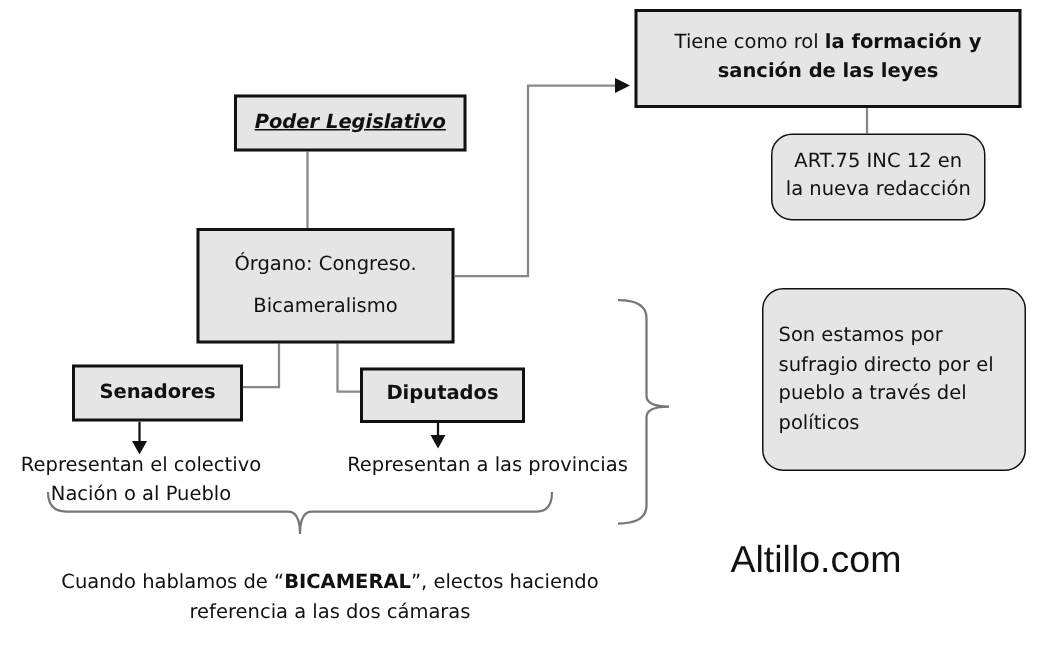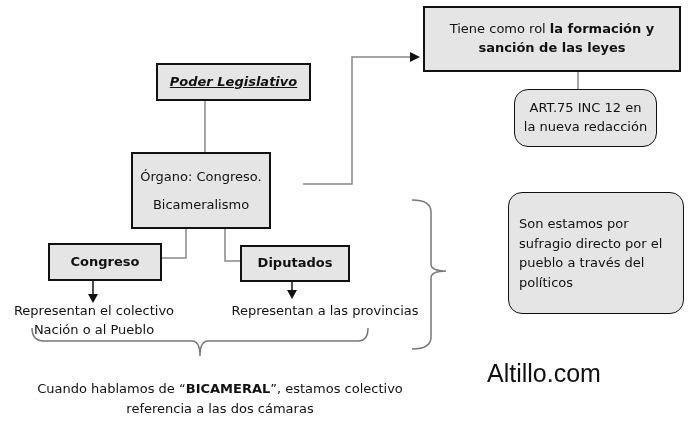--- a/index.html
+++ b/index.html
@@ -37,37 +37,37 @@
 
   <path d="M412,200 Q431,200 431,212 L431,264 Q431,271 446,271 Q431,271 431,278 L431,337 Q431,349 412,349" fill="none" stroke="#777" stroke-width="1.5"></path>
 
   <path d="M32,328 Q32,341 44,341 L192,341 Q200,341 200,356 Q200,341 208,341 L358,341 Q368,341 368,328" fill="none" stroke="#777" stroke-width="1.5"></path>
 </svg>
 
 <div class="box" style="left:128px; top:63px; width:155px; height:38px;margin-left:28px;">
   <span style="font-weight:bold; font-style:italic; text-decoration:underline; font-size:13px;">Poder Legislativo</span>
 </div>
 
-<div class="box" style="left:131px; top:152px; width:140px; height:77px; line-height:2.1;">
+<div class="box" style="left:131px; top:152px; width:172px; height:77px; line-height:2.1;">
   <span>Órgano: Congreso.</span>
   <span>Bicameralismo</span>
 </div>
 
 <div class="box" style="left:423px; top:6px; width:258px; height:66px;">
   <div><span>Tiene como rol </span><b>la formación y</b></div>
   <b>sanción de las leyes</b>
 </div>
 
 <div class="box thin" style="left:514px; top:89px; width:143px; height:58px;">
   <span>ART.75 INC 12 en</span>
   <span>la nueva redacción</span>
 </div>
 
 <div class="box" style="left:48px; top:243px; width:114px; height:38px;">
-  <b>Congreso</b>
+  <b>Senadores</b>
 </div>
 
 <div class="box" style="left:240px; top:245px; width:110px; height:37px;">
   <b>Diputados</b>
 </div>
 
 <div class="txt" style="left:4px; top:302px; width:180px;">
   <div>Representan el colectivo</div>
   <div>Nación o al Pueblo</div>
 </div>
@@ -77,17 +77,17 @@
 </div>
 
 <div class="box thin" style="left:508px; top:192px; width:176px; height:122px; align-items:flex-start; text-align:left; padding-left:10px; line-height:1.5;">
   <span>Son estamos por</span>
   <span>sufragio directo por el</span>
   <span>pueblo a través del</span>
   <span>políticos</span>
 </div>
 
 <div class="txt" style="left:20px; top:379px; width:400px; line-height:1.5;">
-  <div><span>Cuando hablamos de “</span><b>BICAMERAL</b><span>”, estamos colectivo</span></div>
+  <div><span>Cuando hablamos de “</span><b>BICAMERAL</b><span>”, electos haciendo</span></div>
   <div>referencia a las dos cámaras</div>
 </div>
 
 <div style="position:absolute; left:487px; top:359px; font-family:'Liberation Sans', sans-serif; font-size:25px; color:#111;">Altillo.com</div>
 
 </body></html>

